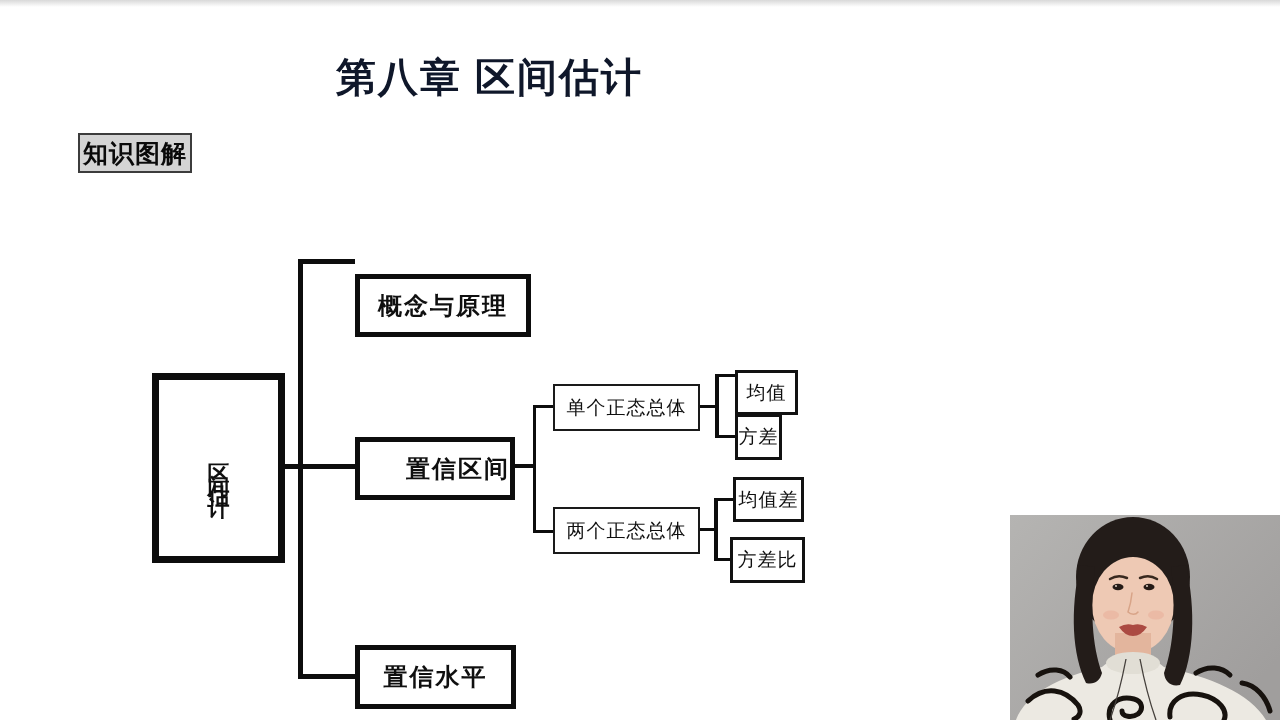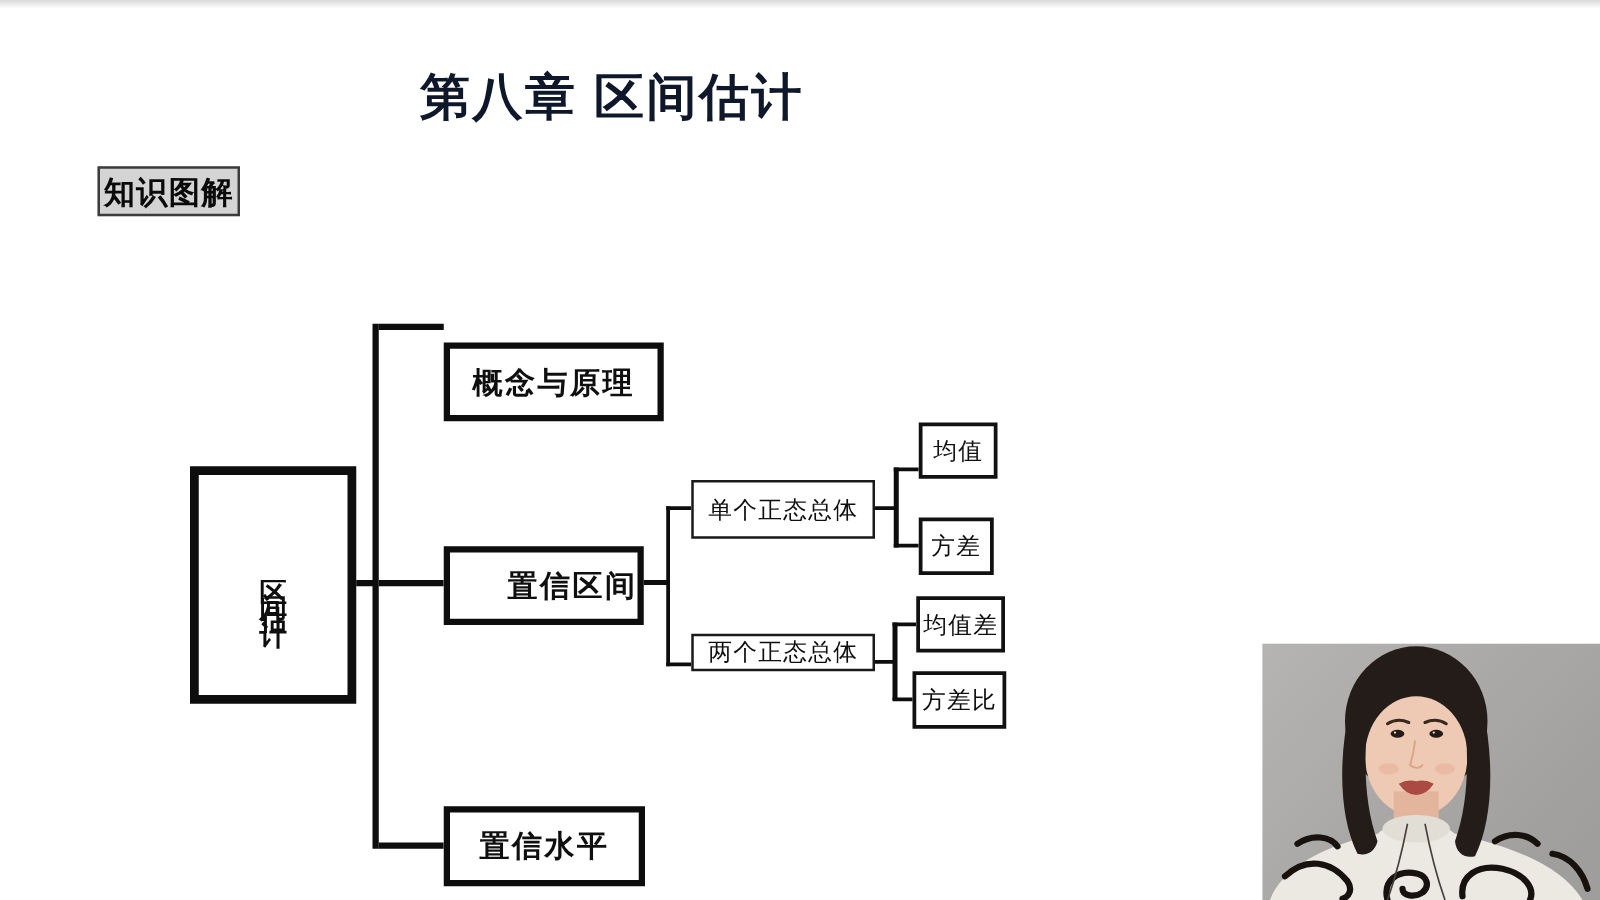--- a/index.html
+++ b/index.html
@@ -28,26 +28,26 @@
     line-height: 1; }
 
   .node-branch { border: 5px solid #0d0d0d; font-weight: bold; font-size: 24px; letter-spacing: 2px; }
   .node-b1 { left: 355px; top: 230px; width: 176px; height: 63px; margin-top: 44px; }
   .node-b2 { left: 355px; top: 437px; width: 160px; height: 63px; justify-content: flex-end; }
   .node-b3 { left: 355px; top: 645px; width: 161px; height: 64px; }
 
   .node-sub { border: 2px solid #1a1a1a; font-family: "Liberation Serif", serif;
     font-size: 19px; font-weight: normal; letter-spacing: 1px; }
   .node-s1 { left: 553px; top: 384px; width: 147px; height: 47px; }
-  .node-s2 { left: 553px; top: 507px; width: 147px; height: 30px; }
+  .node-s2 { left: 553px; top: 507px; width: 147px; height: 47px; }
 
   .node-leaf { border: 3px solid #111111; font-family: "Liberation Serif", serif;
     font-size: 19px; font-weight: normal; letter-spacing: 1px; }
-  .node-l1 { left: 735px; top: 338px; width: 63px; height: 45px; text-align: right; }
-  .node-l2 { left: 735px; top: 414px; width: 60px; height: 46px; }
+  .node-l1 { left: 735px; top: 370px; width: 63px; height: 45px; text-align: right; }
+  .node-l2 { left: 735px; top: 414px; width: 47px; height: 46px; }
   .node-l3 { left: 733px; top: 477px; width: 71px; height: 45px; }
   .node-l4 { left: 730px; top: 537px; width: 75px; height: 46px; }
 
   .line { position: absolute; background: #0d0d0d; }
   .ln-root-out   { left: 283px; top: 464px; width: 17px; height: 5px; }
   .ln-trunk      { left: 298px; top: 259px; width: 5px;  height: 420px; }
   .ln-b1         { left: 303px; top: 259px; width: 52px; height: 5px; }
   .ln-b2         { left: 303px; top: 464px; width: 52px; height: 5px; }
   .ln-b3         { left: 303px; top: 674px; width: 52px; height: 5px; }
   .ln-ci-out     { left: 513px; top: 464px; width: 22px; height: 4px; }

